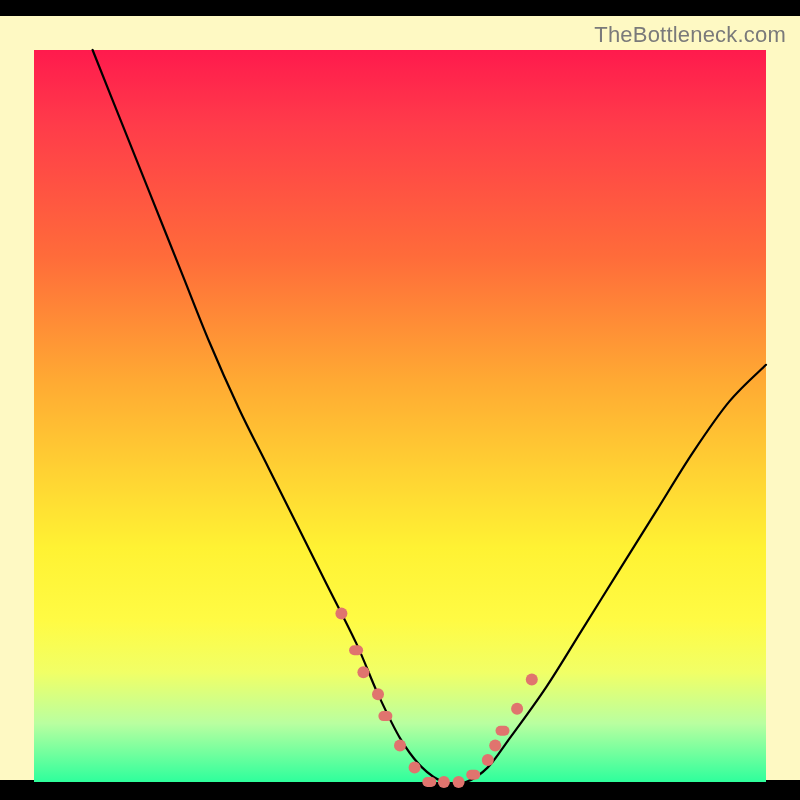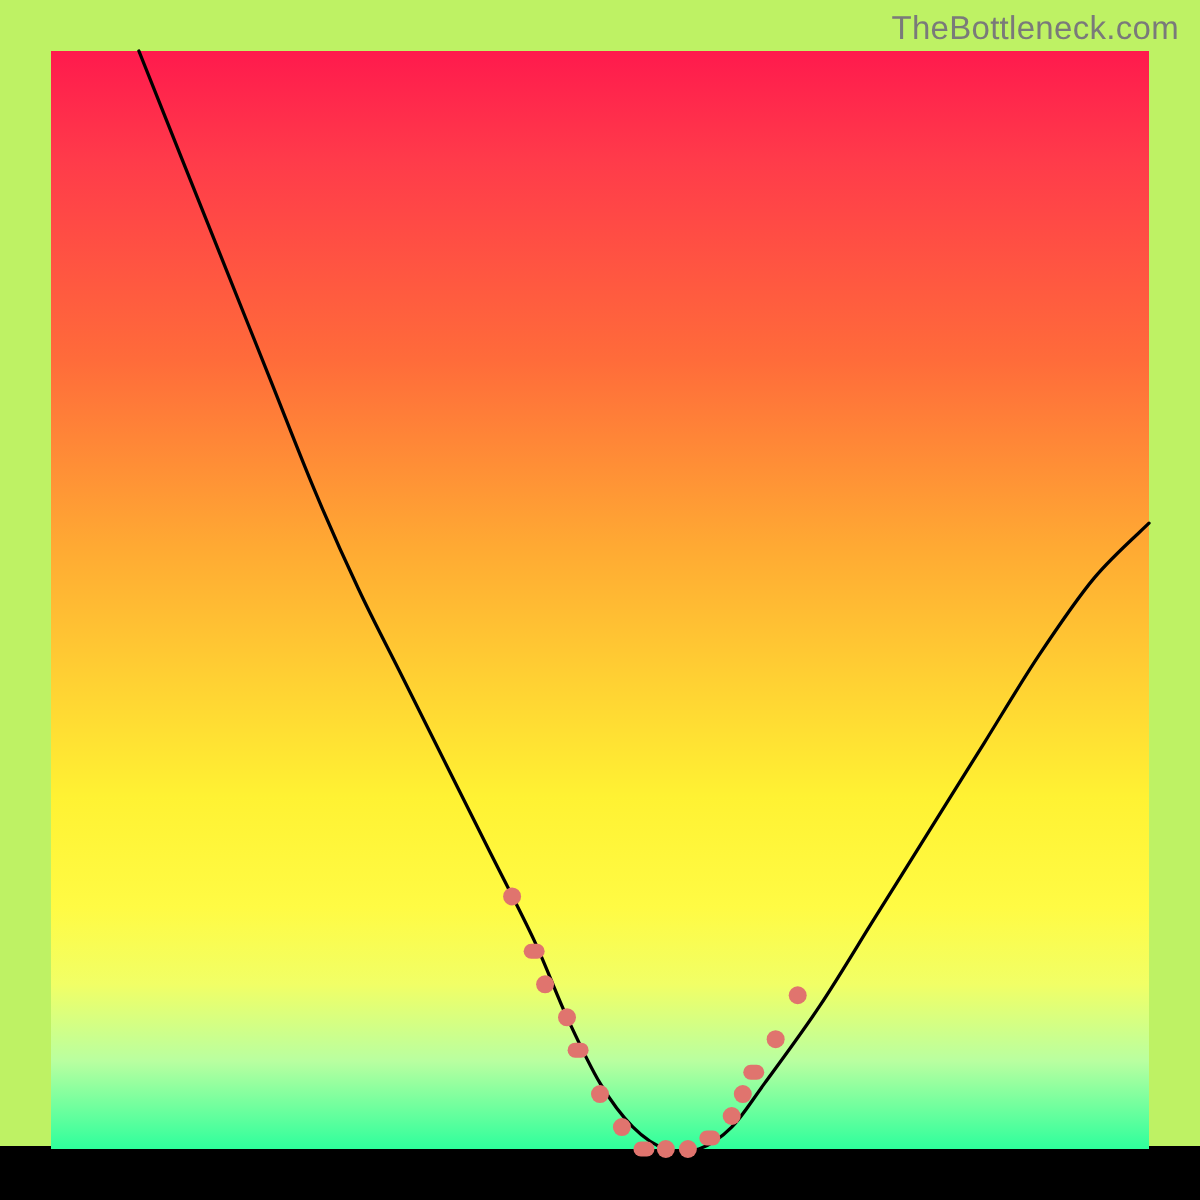--- a/index.html
+++ b/index.html
@@ -7,24 +7,24 @@
     padding: 0;
     width: 800px;
     height: 800px;
     background: #000;
     overflow: hidden;
     font-family: Arial, Helvetica, sans-serif;
   }
   .frame {
     position: absolute;
     left: 0;
-    top: 0;
+    top: 16px;
     width: 800px;
     height: 764px;
-    background: #bef264;
+    background: #fef9c3;
   }
   .plot {
     position: absolute;
     left: 34px;
     top: 34px;
     width: 732px;
     height: 732px;
     
     background: linear-gradient(
       to bottom,

